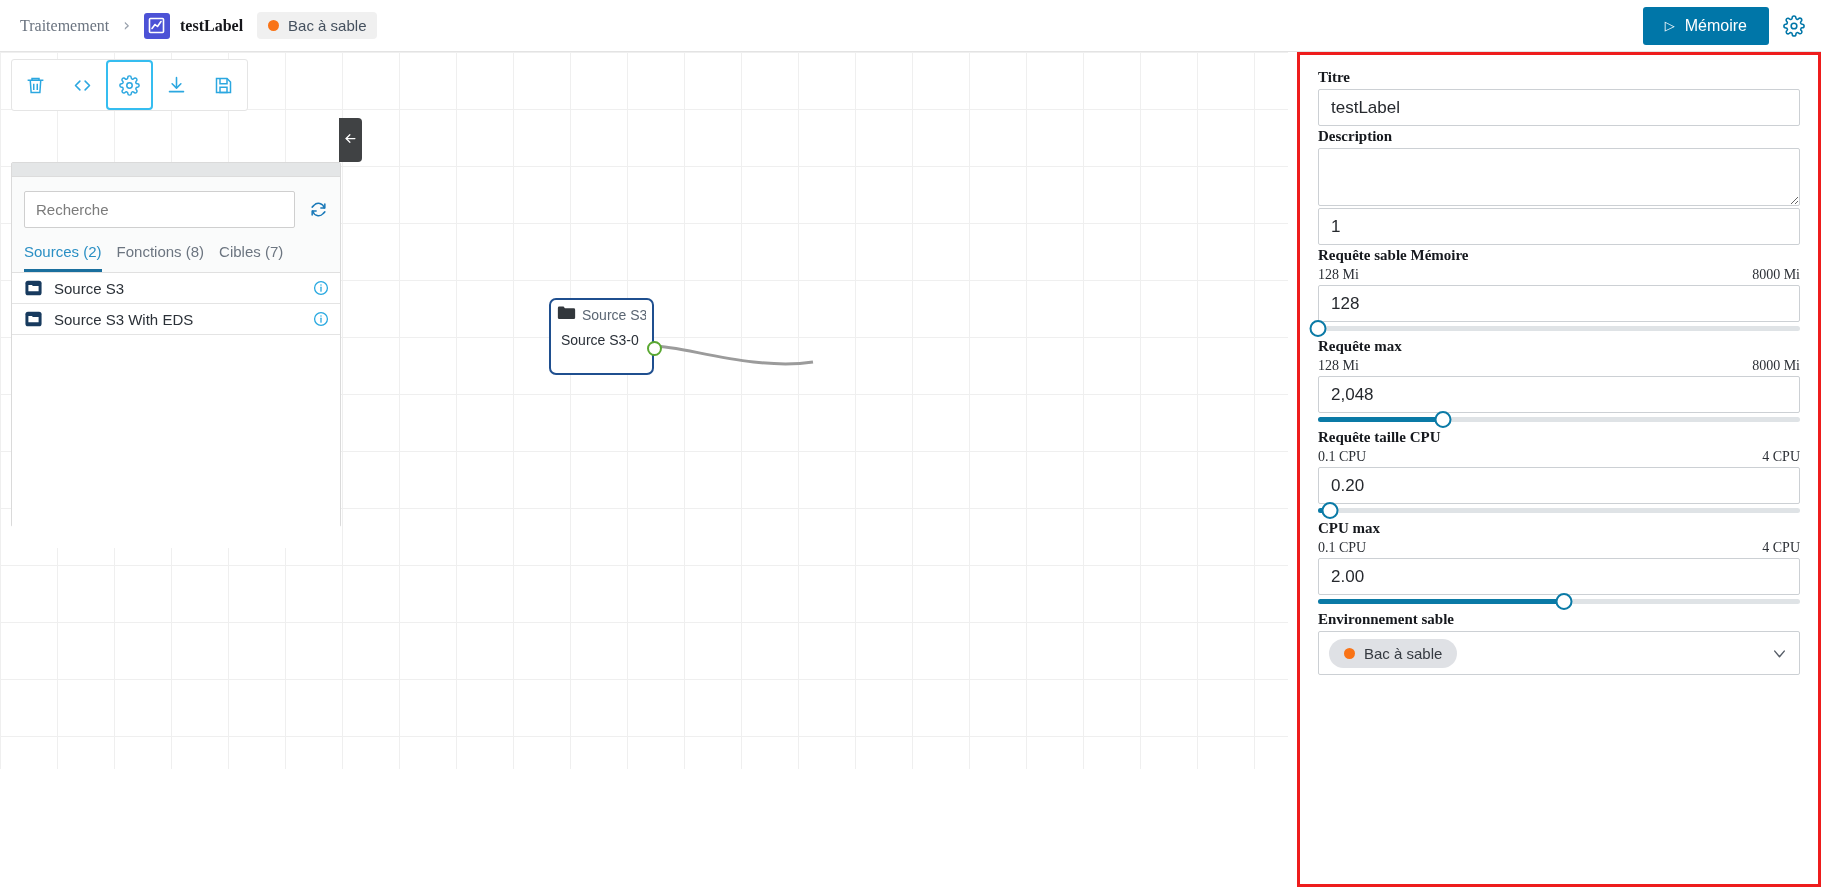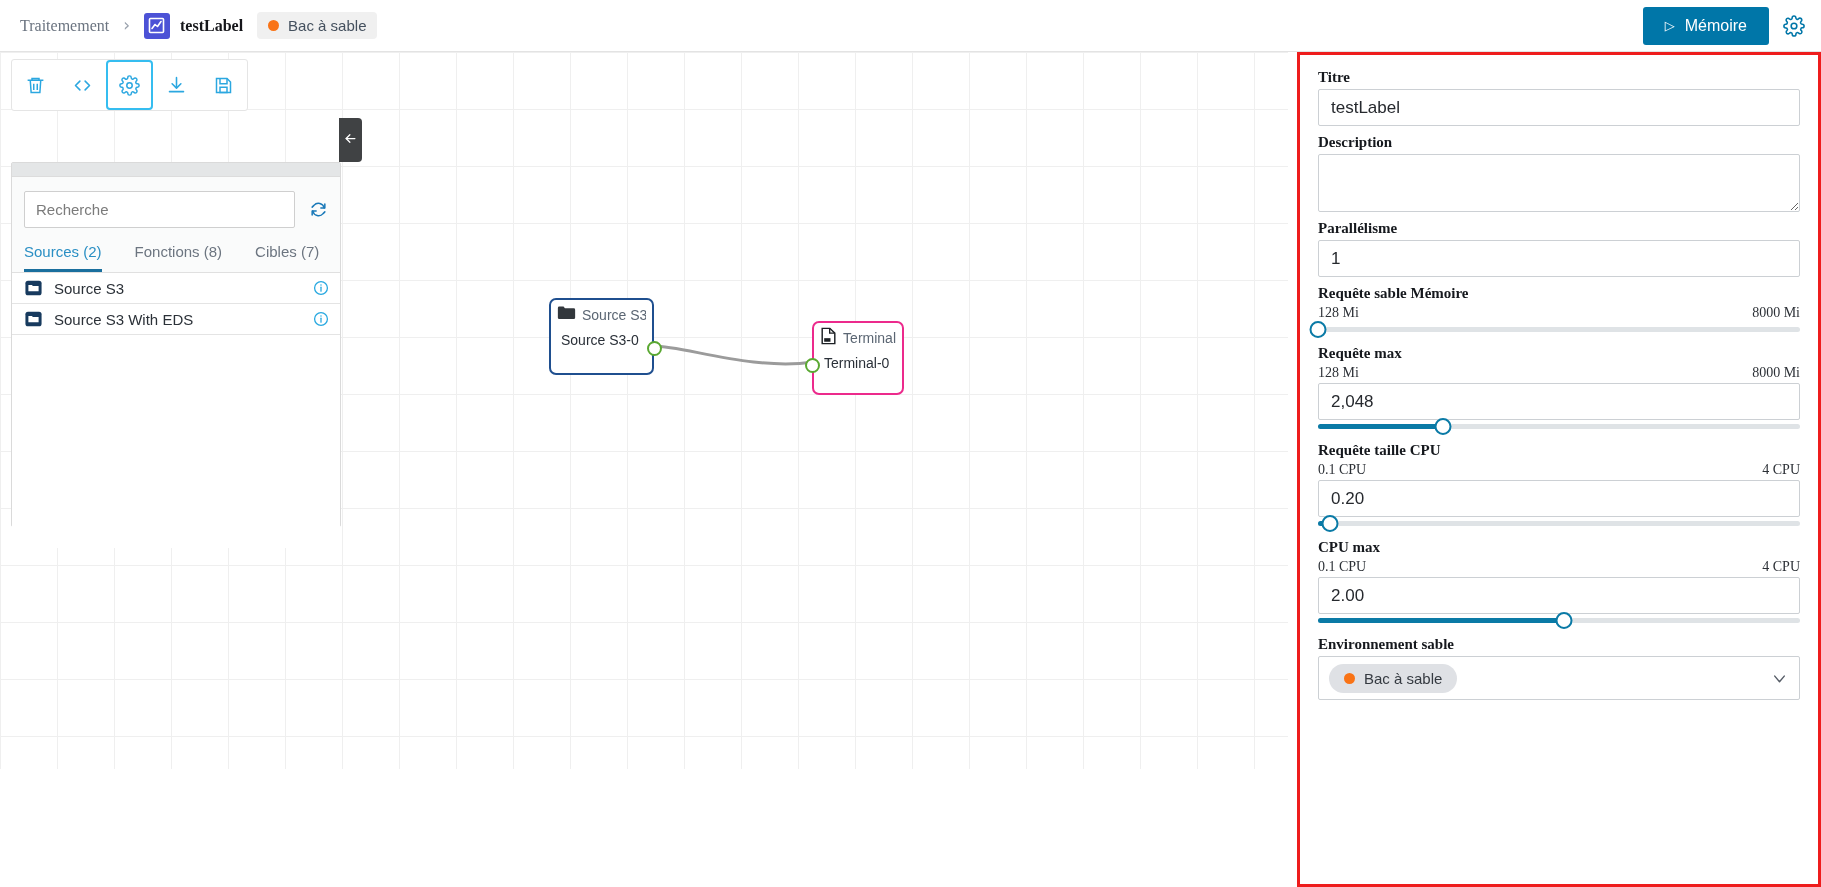--- a/index.html
+++ b/index.html
@@ -81,21 +81,21 @@
   .palette-grip { height: 14px; background: #e4e6e7; border-bottom: 1px solid #dcdcdc; }
   .palette-search-row { display: flex; align-items: center; padding: 14px 12px 10px 12px; gap: 14px; }
   .search-input {
     flex: 1; height: 37px; border: 1px solid #cfcfcf; background: #fff;
     padding: 0 11px; font-size: 15px; color: #6d6d6d;
     font-family: "Liberation Sans", sans-serif; border-radius: 2px;
   }
   .search-input::placeholder { color: #7b7b7b; }
   .refresh-icon { color: #1878b8; cursor: pointer; display: flex; }
 
-  .tabs { display: flex; gap: 18px; padding: 0 12px; border-bottom: 1px solid #e0e0e0; }
+  .tabs { display: flex; gap: 0; padding: 0 12px; border-bottom: 1px solid #e0e0e0; }
   .tab {
     font-size: 15px; color: #6c7580; padding: 5px 0 9px 0; margin-right: 15px;
     cursor: pointer; border-bottom: 3px solid transparent; white-space: nowrap;
   }
   .tab.active { color: #2a8fc4; border-bottom-color: #1a6f9e; }
 
   .list-row {
     display: flex; align-items: center; height: 31px;
     border-bottom: 1px solid #e4e4e4; padding: 0 11px 0 13px; background: #fff;
     cursor: pointer;
@@ -148,21 +148,21 @@
     position: absolute; right: 0; top: 52px; width: 9px; height: 835px; background: #f4f4f4;
   }
   .canvas-scroll-v i { display:block; position:absolute; left:1px; top:2px; width:7px; height:180px; background:#c9c9c9; border-radius:4px; }
 
   
   .props {
     position: absolute; left: 1297px; top: 52px; width: 524px; height: 835px;
     background: #fff; border: 3px solid #ee1c1c; overflow: hidden;
     padding: 14px 18px 0 18px;
   }
-  .fld { margin-bottom: 8px; }
+  .fld { margin-bottom: 2px; }
   .fld-label {
     font-family: "Liberation Serif", serif; font-weight: bold;
     font-size: 15px; color: #15181d; margin-bottom: 3px; display: block;
   }
   .txt-input {
     width: 100%; height: 37px; border: 1px solid #ccd0d4; border-radius: 2px;
     padding: 0 12px; font-size: 17px; color: #26292e; background: #fff;
     font-family: "Liberation Sans", sans-serif;
   }
   .txt-area {
@@ -339,34 +339,20 @@
         <svg width="19" height="16" viewBox="0 0 22 18">
             <path d="M1 3.2a1.6 1.6 0 0 1 1.6-1.6h5l1.6 1.9h10.2a1.6 1.6 0 0 1 1.6 1.6v9.3a1.6 1.6 0 0 1-1.6 1.6H2.6A1.6 1.6 0 0 1 1 14.4z" fill="#32373c"></path>
           </svg>
       </span>
       <span class="node-title">Source S3</span>
     </div>
     <div class="node-body">Source S3-0</div>
     <div class="port port-out"></div>
   </div>
 
-  <div class="node node-term">
-    <div class="node-head">
-      <span>
-        <svg width="17" height="18" viewBox="0 0 18 20">
-            <path d="M2 1.5h8.5L16 6.8V18.5H2z" fill="#ffffff" stroke="#1c2024" stroke-width="1.6"></path>
-            <path d="M10.3 1.8v5h5" fill="none" stroke="#1c2024" stroke-width="1.5"></path>
-            <rect x="4.2" y="12.4" width="7" height="4" fill="#1c2024"></rect>
-          </svg>
-      </span>
-      <span class="node-title">Terminal</span>
-    </div>
-    <div class="node-body">Terminal-0</div>
-    <div class="port port-in"></div>
-  </div>
 
   <div class="zoomctl">
     <div>+</div>
     <div>−</div>
   </div>
 </div>
 
 <div class="canvas-scroll-v">
     <i></i>
   </div>
@@ -377,30 +363,30 @@
     <label class="fld-label">Titre</label>
     <input class="txt-input" value="testLabel" style="">
   </div>
 
   <div class="fld">
     <label class="fld-label">Description</label>
     <textarea class="txt-area" style=""></textarea>
   </div>
 
   <div class="fld">
-    <label class="fld-label">Parallélisme</label>
     <input class="txt-input" value="1" style="">
   </div>
 
   <div class="fld">
     <label class="fld-label">Requête sable Mémoire</label>
     <div class="minmax">
       <span>128 Mi</span>
       <span>8000 Mi</span>
     </div>
+    <input class="txt-input" value="128" style="">
     <div class="slider-wrap">
       <div class="track"></div>
       <div class="track-fill" style="width: 0%;"></div>
       <div class="thumb" style="left: 0%;"></div>
     </div>
   </div>
 
   <div class="fld">
     <label class="fld-label">Requête max</label>
     <div class="minmax">

